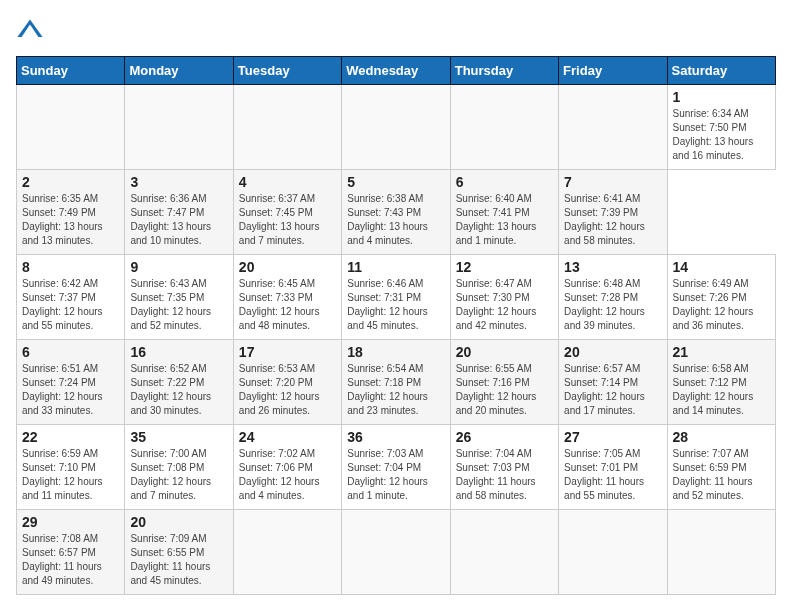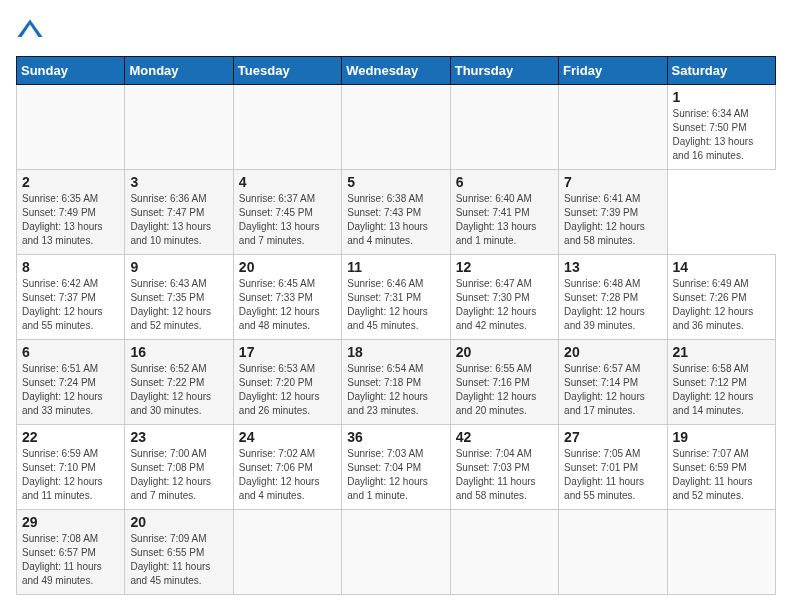--- a/index.html
+++ b/index.html
@@ -217,41 +217,41 @@
           <span class="day-num">21</span>
           <div class="day-info">Sunrise: 6:58 AM<br>Sunset: 7:12 PM<br>Daylight: 12 hours and 14 minutes.</div>
         </td>
       </tr>
       <tr>
         <td>
           <span class="day-num">22</span>
           <div class="day-info">Sunrise: 6:59 AM<br>Sunset: 7:10 PM<br>Daylight: 12 hours and 11 minutes.</div>
         </td>
         <td>
-          <span class="day-num">23</span>
+          <span class="day-num">35</span>
           <div class="day-info">Sunrise: 7:00 AM<br>Sunset: 7:08 PM<br>Daylight: 12 hours and 7 minutes.</div>
         </td>
         <td>
           <span class="day-num">24</span>
           <div class="day-info">Sunrise: 7:02 AM<br>Sunset: 7:06 PM<br>Daylight: 12 hours and 4 minutes.</div>
         </td>
         <td>
           <span class="day-num">36</span>
           <div class="day-info">Sunrise: 7:03 AM<br>Sunset: 7:04 PM<br>Daylight: 12 hours and 1 minute.</div>
         </td>
         <td>
-          <span class="day-num">42</span>
+          <span class="day-num">26</span>
           <div class="day-info">Sunrise: 7:04 AM<br>Sunset: 7:03 PM<br>Daylight: 11 hours and 58 minutes.</div>
         </td>
         <td>
           <span class="day-num">27</span>
           <div class="day-info">Sunrise: 7:05 AM<br>Sunset: 7:01 PM<br>Daylight: 11 hours and 55 minutes.</div>
         </td>
         <td>
-          <span class="day-num">19</span>
+          <span class="day-num">28</span>
           <div class="day-info">Sunrise: 7:07 AM<br>Sunset: 6:59 PM<br>Daylight: 11 hours and 52 minutes.</div>
         </td>
       </tr>
       <tr>
         <td>
           <span class="day-num">29</span>
           <div class="day-info">Sunrise: 7:08 AM<br>Sunset: 6:57 PM<br>Daylight: 11 hours and 49 minutes.</div>
         </td>
         <td>
           <span class="day-num">20</span>

